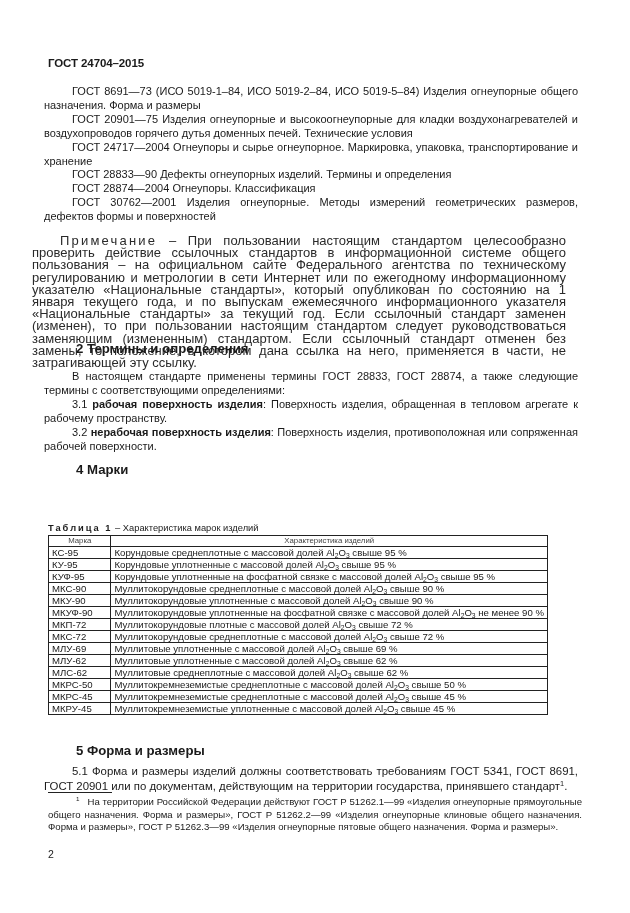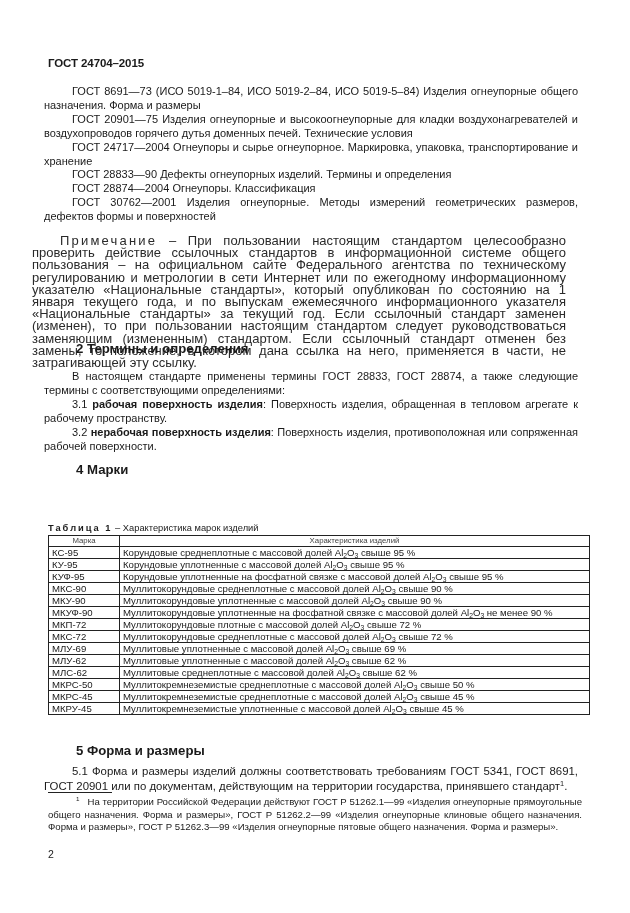--- a/index.html
+++ b/index.html
@@ -7,21 +7,21 @@
          font-family: "Liberation Sans", sans-serif; color: #1a1a1a; }
   .page { position: absolute; left: 0; top: 0; width: 630px; height: 913px; }
   .header { position: absolute; left: 48px; top: 57px; font-size: 11.5px; font-weight: bold; letter-spacing: -0.1px; }
   .body-text { position: absolute; left: 44px; width: 534px; font-size: 11px; line-height: 13.9px; text-align: justify; }
   .p { margin: 0; text-indent: 28px; }
   .note { position: absolute; left: 32px; width: 534px; font-size: 13px; line-height: 12.2px; text-align: justify; color: #2a2a2a; }
   .note .label { letter-spacing: 2.2px; }
   .h2 { position: absolute; left: 76px; font-size: 13.2px; font-weight: bold; }
   .tcap { position: absolute; left: 48px; top: 523px; font-size: 9.3px; }
   .tcap .spaced { letter-spacing: 2px; font-weight: bold; }
-  table.marks { position: absolute; left: 48px; top: 535px; width: 542px; border-collapse: collapse; font-size: 9.6px; }
+  table.marks { position: absolute; left: 48px; top: 535px; width: 500px; border-collapse: collapse; font-size: 9.6px; }
   table.marks td, table.marks th { border: 1px solid #222; padding: 0 3px; height: 11px; line-height: 11px; white-space: nowrap; }
   table.marks th { font-weight: normal; font-size: 7.8px; color: #444; text-align: center; height: 10px; line-height: 10px; }
   table.marks td.c1 { width: 64px; margin-left: 32px; }
   table.marks tr.firstrow td { border-top: 1.6px solid #222; }
   table.marks tr:last-child td { border-bottom: 1.6px solid #222; }
   sub { font-size: 70%; vertical-align: -2px; line-height: 0; }
   sup { font-size: 65%; vertical-align: 4px; line-height: 0; }
   .fn-rule { position: absolute; left: 48px; top: 792px; width: 64px; height: 1px; background: #222; }
   .footnote { position: absolute; left: 48px; top: 796px; width: 534px; font-size: 9.6px; line-height: 12.6px; text-align: justify; }
   .footnote .p { text-indent: 28px; }

